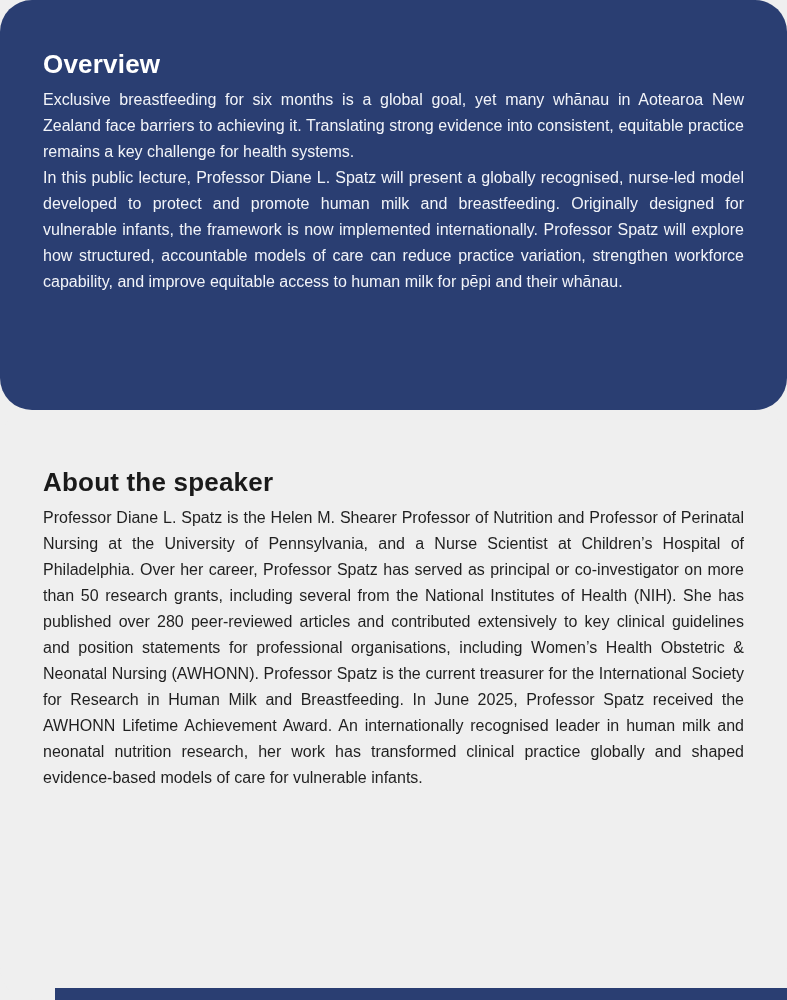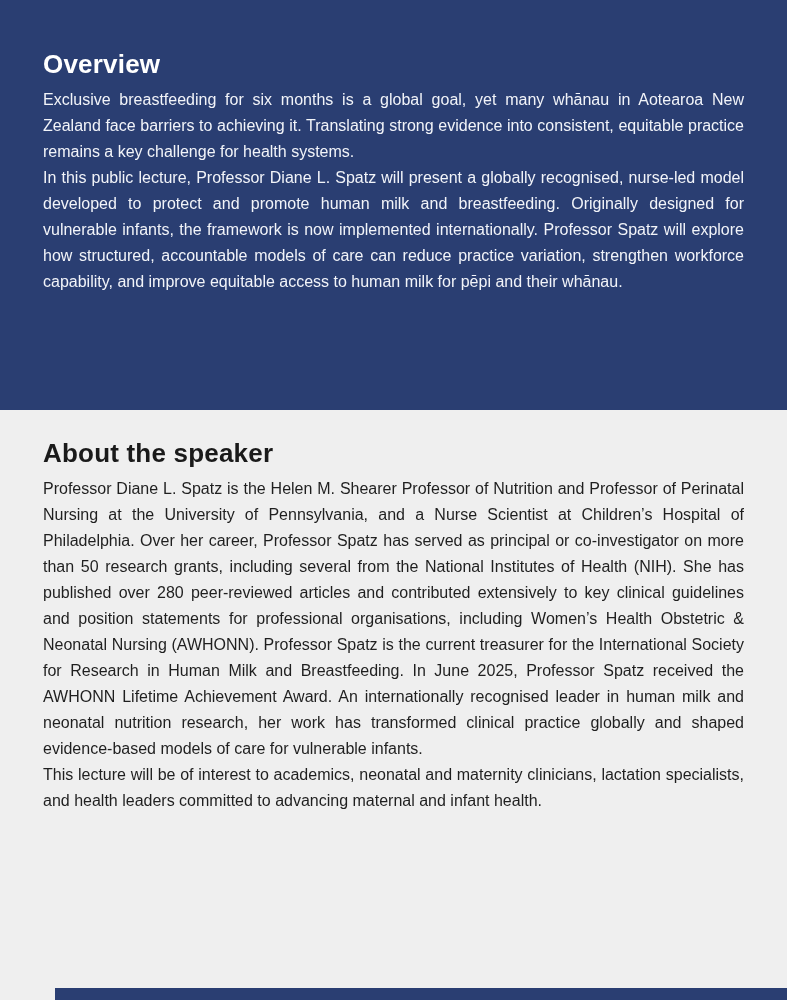--- a/index.html
+++ b/index.html
@@ -17,31 +17,32 @@
     overflow: hidden;
     font-family: "Liberation Sans", "DejaVu Sans", sans-serif;
   }
   body {
     background: var(--section-bg);
     position: relative;
   }
   .section {
     width: 787px;
     padding: 0 43px;
+    border-radius: 32px;
   }
   .section.navy {
     background: var(--navy);
     height: 410px;
     padding-top: 50px;
     color: var(--body-light);
   }
   .section.light {
     background: var(--section-bg);
     height: 590px;
-    padding-top: 29px;
+    padding-top: 58px;
     color: var(--body-dark);
   }
   h1 {
     font-size: 26px;
     font-weight: 700;
     line-height: 28px;
     margin: 0 0 9px 0;
     letter-spacing: 0.2px;
   }
   .section.navy h1 { color: var(--heading-light); }
@@ -67,16 +68,15 @@
 
 <div class="section navy">
   <h1>Overview</h1>
   <p>Exclusive breastfeeding for six months is a global goal, yet many whānau in Aotearoa New Zealand face barriers to achieving it. Translating strong evidence into consistent, equitable practice remains a key challenge for health systems.</p>
   <p>In this public lecture, Professor Diane L. Spatz will present a globally recognised, nurse-led model developed to protect and promote human milk and breastfeeding. Originally designed for vulnerable infants, the framework is now implemented internationally. Professor Spatz will explore how structured, accountable models of care can reduce practice variation, strengthen workforce capability, and improve equitable access to human milk for pēpi and their whānau.</p>
 </div>
 
 <div class="section light">
   <h1>About the speaker</h1>
   <p>Professor Diane L. Spatz is the Helen M. Shearer Professor of Nutrition and Professor of Perinatal Nursing at the University of Pennsylvania, and a Nurse Scientist at Children’s Hospital of Philadelphia. Over her career, Professor Spatz has served as principal or co-investigator on more than 50 research grants, including several from the National Institutes of Health (NIH). She has published over 280 peer-reviewed articles and contributed extensively to key clinical guidelines and position statements for professional organisations, including Women’s Health Obstetric &amp; Neonatal Nursing (AWHONN). Professor Spatz is the current treasurer for the International Society for Research in Human Milk and Breastfeeding. In June 2025, Professor Spatz received the AWHONN Lifetime Achievement Award. An internationally recognised leader in human milk and neonatal nutrition research, her work has transformed clinical practice globally and shaped evidence-based models of care for vulnerable infants.</p>
-  <p>This lecture will be of interest to academics, neonatal and maternity clinicians, lactation specialists, and health leaders committed to advancing maternal and infant health.</p>
 </div>
 
 <div class="bottom-strip"></div>
 
 </body></html>

